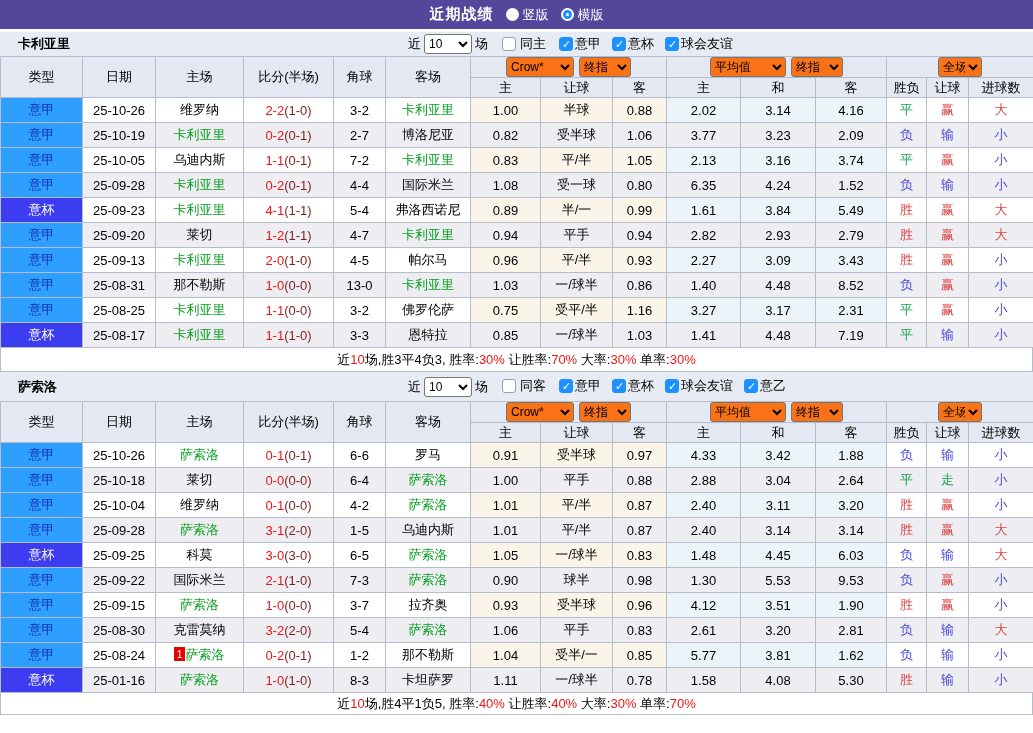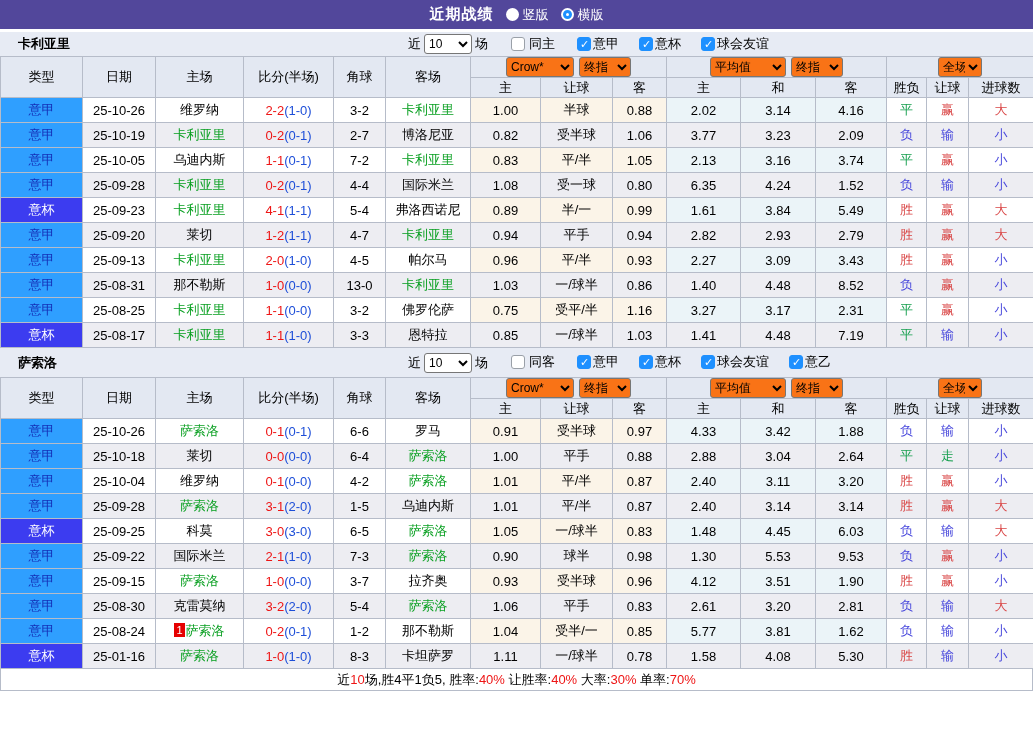--- a/index.html
+++ b/index.html
@@ -24,21 +24,21 @@
   .top-gap { height:3px; background:#fff; }
   
   .section-header {
     position:relative; height:24px; background:#e7ebf4;
     display:flex; align-items:center;
   }
   .section-header.tall { height:29px; }
   .team-name-label { position:absolute; left:18px; font-weight:bold; font-size:13px; }
   .filters { position:absolute; left:408px; display:flex; align-items:center; gap:3px; }
   .sel-count { width:48px; height:20px; font-size:12px; font-family:inherit; border:1px solid #767676; border-radius:3px; background:#fff; }
-  .chk { display:inline-flex; align-items:center; gap:2px; cursor:pointer; margin-left:20px; }
+  .chk { display:inline-flex; align-items:center; gap:2px; cursor:pointer; margin-left:11px; }
   .chk.same { margin-right:2px; gap:4px; }
   .box {
     width:14px; height:14px; border:1px solid #9aa0a8; border-radius:3px;
     background:#fff; display:inline-block; position:relative; flex:0 0 auto;
   }
   .box.checked { background:#1e90ff; border-color:#1e90ff; }
   .box.checked::after {
     content:"✓"; position:absolute; left:2px; top:-1px;
     color:#fff; font-size:11px; font-weight:bold; line-height:15px;
   }
@@ -57,21 +57,21 @@
   .hsel.w-avg { width:76px; margin-right:5px; }
   .hsel.w-sc  { width:44px; }
   .grid tbody td { height:25px; background:#fff; }
   .grid tbody tr.alt td { background:#ededf2; }
   .grid td.odds { background:#fbf4e8;margin-top:37px; }
   .grid td.avg  { background:#ebf4f8; }
   .grid td.league-cell.serie-a { background:#2f9fff; color:#1430b8; }
   .grid td.league-cell.coppa   { background:#3c3cf0; color:#ffffff; }
   .team-focus { color:#0aa022; }
   .score-ft { color:#ee1515; }
-  .score-ht { color:#1d4ed8; }
+  .score-ht { color:#7f1d1d; }
   .c-red   { color:#d94545; }
   .c-green { color:#18a050; }
   .c-blue  { color:#4848dc; }
   .red-card {
     display:inline-block; background:#e60000; color:#fff;
     font-size:11px; line-height:14px; padding:0 2px; margin-right:1px; vertical-align:1px;
   }
   
   .summary {
     height:24px; line-height:23px; text-align:center; background:#fff;
@@ -334,20 +334,23 @@
           <td class="odds">1.03</td>
           <td class="avg">1.41</td>
           <td class="avg">4.48</td>
           <td class="avg">7.19</td>
           <td class="c-green">平</td>
           <td class="c-blue">输</td>
           <td class="c-blue">小</td>
         </tr>
       </tbody>
   </table>
+  <div class="summary">
+    <span>近</span><span class="red">10</span><span>场,胜3平4负3, 胜率:</span><span class="red">30%</span><span> 让胜率:</span><span class="red">70%</span><span> 大率:</span><span class="red">30%</span><span> 单率:</span><span class="red">30%</span>
+  </div>
 </section>
 
 <section>
   <div class="section-header tall">
     <span class="team-name-label">萨索洛</span>
     <span class="filters">
       <span>近</span>
       <select class="sel-count">
         <option>10</option>
       </select>

